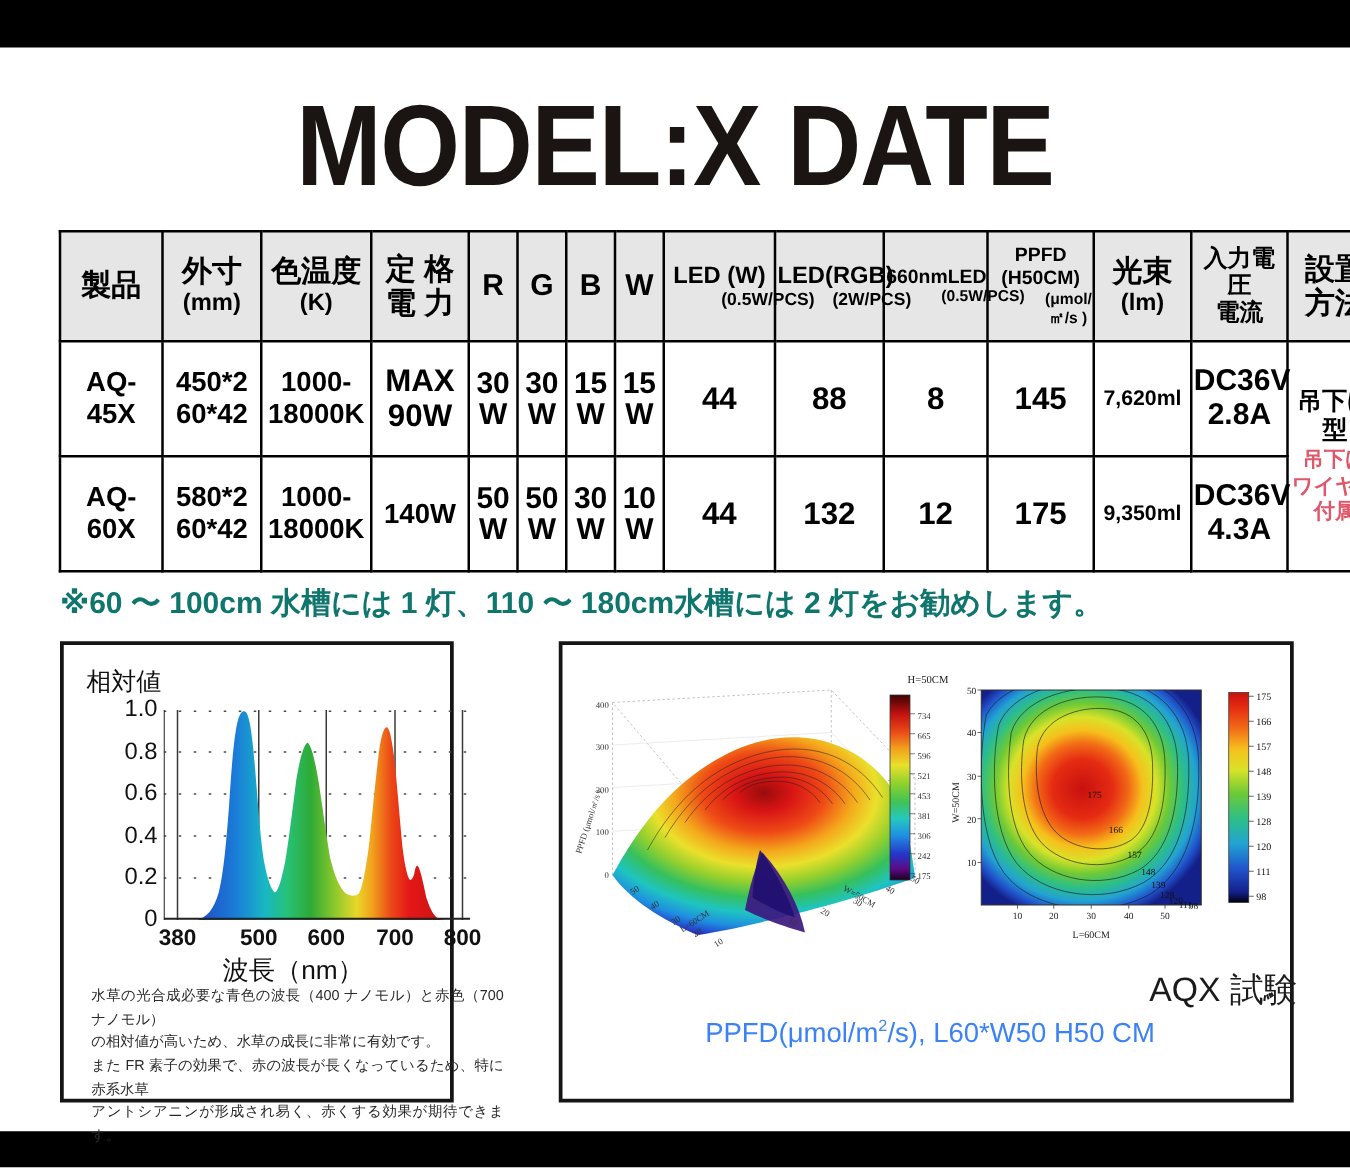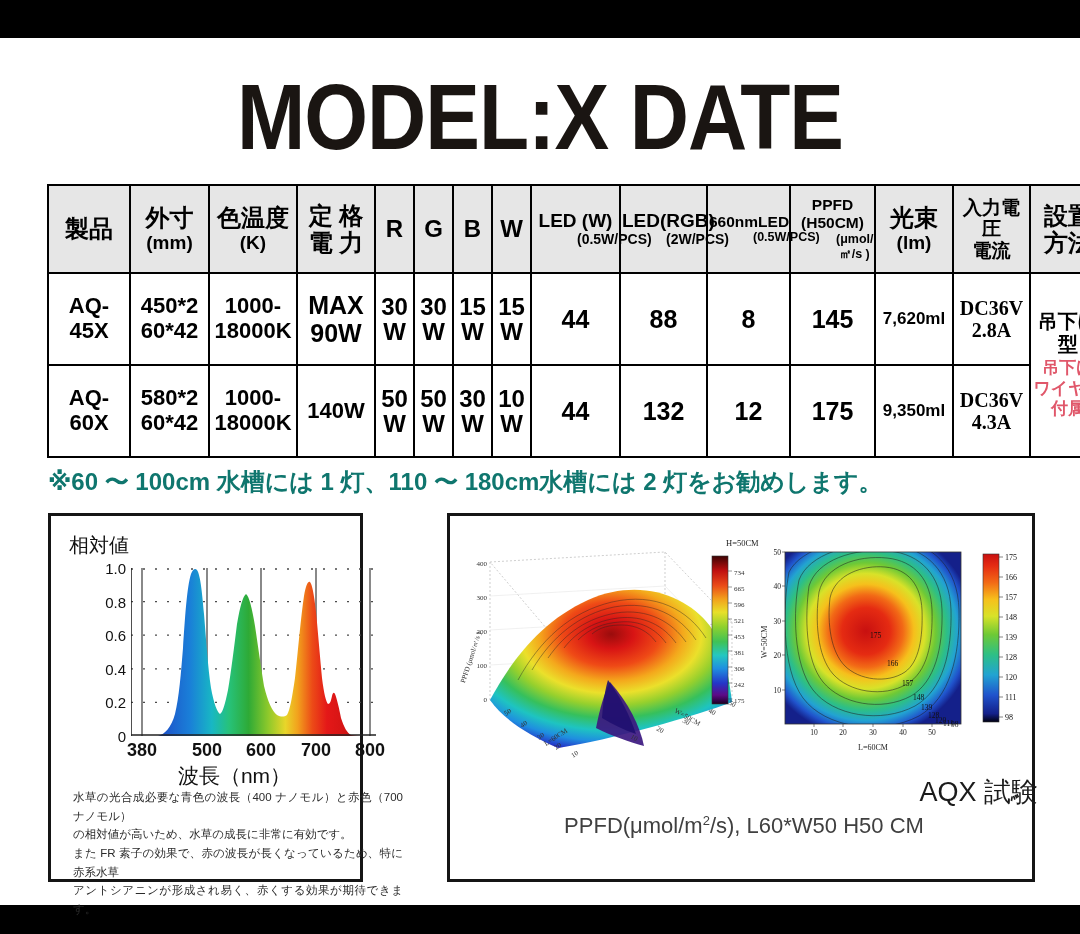--- a/index.html
+++ b/index.html
@@ -45,21 +45,21 @@
   table.spec tbody td { height:92px; background:#ffffff; }
 
   .h-main { font-size:24px; font-weight:bold; line-height:1.14; display:block; }
   .h-main.sm { font-size:19px; }
   .h-main.xs { font-size:15.5px; }
   .h-sub { font-size:14px; font-weight:bold; display:block; line-height:1.2;padding-left:44px; }
   .h-sub.tiny { font-size:12.5px; }
 
   .cell { font-size:25px; font-weight:bold; line-height:1.12; }
   .cell.sm { font-size:22px; }
-  .cell.xs { font-size:20px;font-family:Liberation Serif, serif; }
+  .cell.xs { font-size:24px; }
   .cell.tiny { font-size:17px; }
   .cell-rg { font-size:24px; font-weight:bold; line-height:1.05; }
 
   .mount-main { font-size:20px; font-weight:bold; color:#000; line-height:1.15; }
   .mount-red { font-size:17px; font-weight:bold; color:#e0576a; line-height:1.2; margin-top:2px; }
 
   
   col.c-prod{width:82px} col.c-dim{width:79px} col.c-cct{width:88px}
   col.c-pow{width:78px} col.c-r{width:39px} col.c-g{width:39px}
   col.c-b{width:39px} col.c-w{width:39px} col.c-ledw{width:89px}
@@ -76,37 +76,37 @@
 
   
   .panel { position:absolute; border:3px solid #151515; background:#fff; }
   .panel-left { left:48px; top:513px; width:315px; height:369px; }
   .panel-right { left:447px; top:513px; width:588px; height:369px; }
 
   
   .spec-title { position:absolute; left:18px; top:16px; font-size:20px; color:#111; }
   .spec-plot { position:absolute; left:80px; top:52px; width:245px; height:168px; }
   .spec-svg { display:block; }
-  .ylab { position:absolute; right:100%; margin-right:5px; font-size:15px; color:#111;
+  .ylab { position:absolute; right:100%; margin-right:5px; font-size:19px; color:#111;
           transform:translateY(-50%); white-space:nowrap; }
   .xtick { position:absolute; top:100%; margin-top:4px; font-size:18px; font-weight:bold;
            color:#111; transform:translateX(-50%); }
   .xaxis-title { position:absolute; left:0; top:246px; width:367px; text-align:center;
                  font-size:21px; color:#111; }
   .caption-left { position:absolute; left:22px; top:272px; width:330px;
                   font-size:11.5px; line-height:1.62; color:#2a2a2a; text-align:justify; }
   .caption-left p { margin:0; }
 
   
   .plot3d { position:absolute; left:10px; top:14px; width:300px; height:230px; }
   .contour { position:absolute; left:305px; top:22px; width:278px; height:218px; }
   .aqx-title { position:absolute; left:0; top:258px; width:588px; text-align:right;
                font-size:27px; color:#1b1b1b; }
   .aqx-sub { position:absolute; left:0; top:297px; width:588px; text-align:center;
-             font-size:22px; color:#404040; }
+             font-size:22px; color:#3b82f6; }
   .aqx-sub sup { font-size:13px; }
   .tiny-lab { font-size:7px; fill:#333; font-family:"Liberation Serif","DejaVu Serif",serif; }
   .tiny-lab2 { font-size:8px; fill:#222; font-family:"Liberation Serif","DejaVu Serif",serif; }
   .cb-lab { font-size:8.5px; fill:#222; font-family:"Liberation Serif","DejaVu Serif",serif; }
 </style>
 </head>
 <body>
 
 <div id="page">
 

